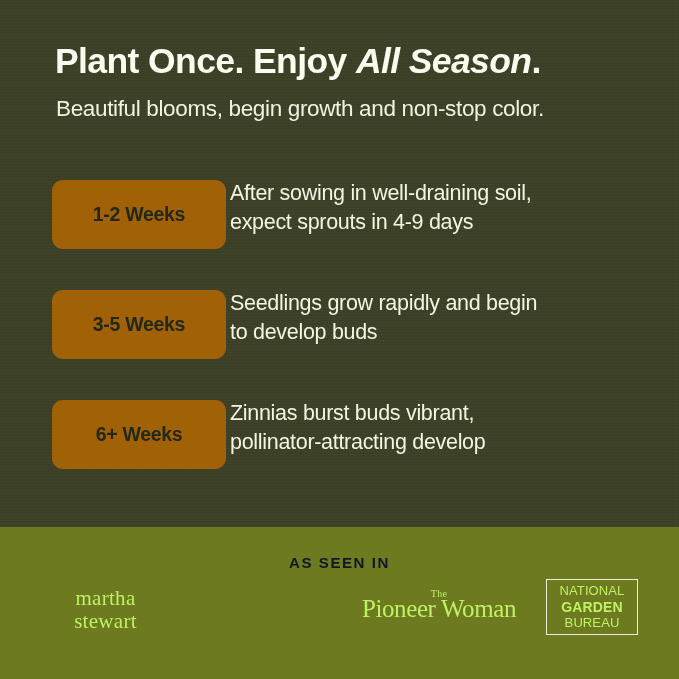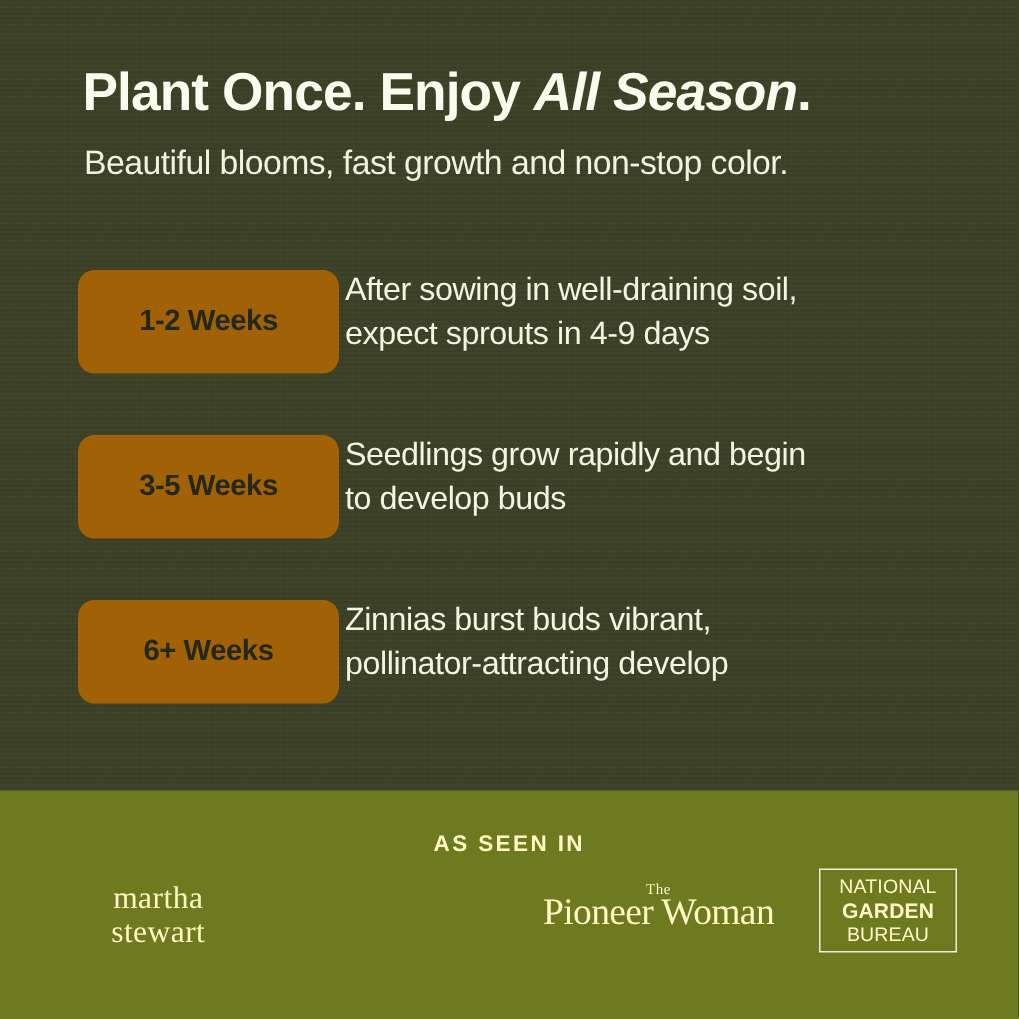--- a/index.html
+++ b/index.html
@@ -114,34 +114,34 @@
     background: #6d7a1f;
   }
   .band-title {
     position: absolute;
     left: 0;
     top: 27px;
     width: 679px;
     text-align: center;
     font-size: 15px;
     font-weight: bold;
-    color: #fef9c3;
+    color: #0f172a;
     letter-spacing: 1.6px;
   }
 
   .logos {
     position: absolute;
     left: 0;
     top: 58px;
     width: 679px;
     height: 80px;
   }
   .logo {
     position: absolute;
-    color: #fef9c3;
+    color: #bef264;
     text-align: center;
   }
 
   
   .logo-martha {
     left: 34px;
     top: 2px;
     width: 143px;
     font-family: "Liberation Serif", serif;
     font-size: 21px;
@@ -214,21 +214,21 @@
   }
 </style>
 </head>
 <body>
 
 <div class="canvas">
   <div class="texture"></div>
 
   <div class="headline"><span>Plant Once. Enjoy </span><span class="em">All Season</span><span>.</span></div>
 
-  <div class="subhead">Beautiful blooms, fast growth and non-stop color.</div>
+  <div class="subhead">Beautiful blooms, begin growth and non-stop color.</div>
 
   <div class="timeline">
 
     <div class="row">
       <div class="badge">
         <span class="badge-label">1-2 Weeks</span>
       </div>
       <div class="desc">
         <span class="l">After sowing in well-draining soil,</span>
         <span class="l">expect sprouts in 4-9 days</span>

